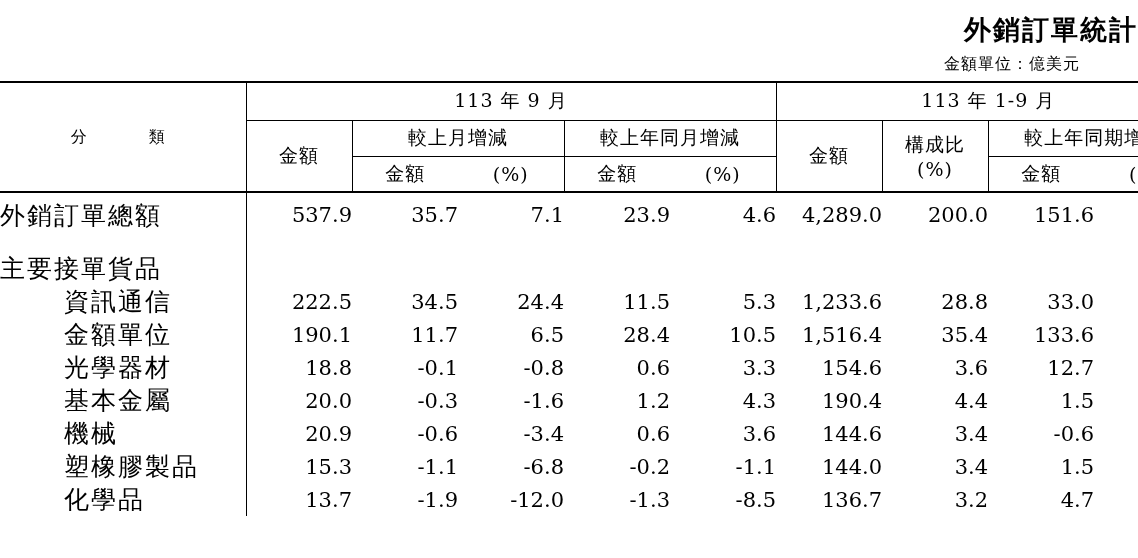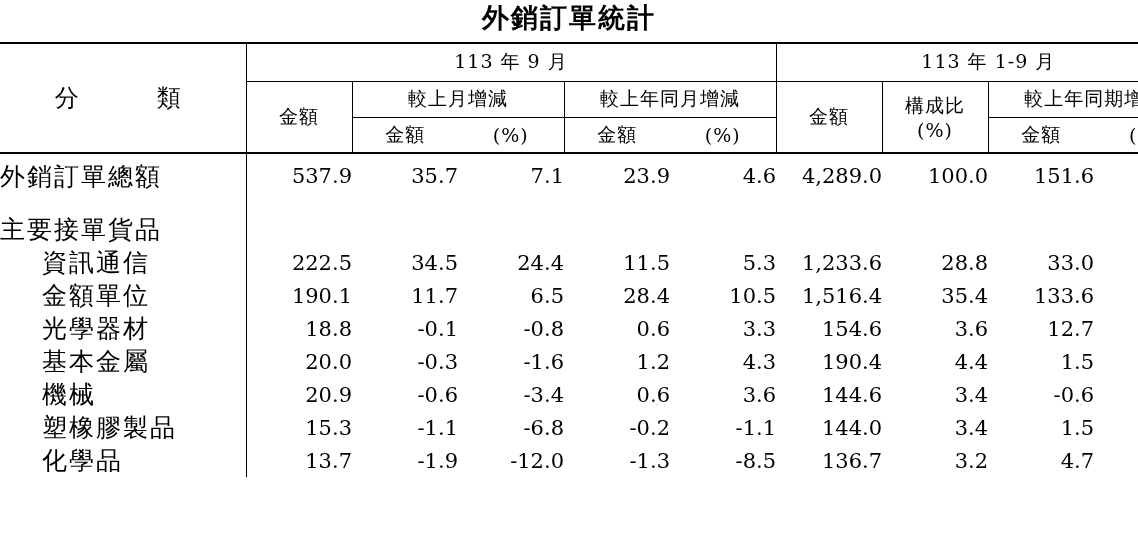--- a/index.html
+++ b/index.html
@@ -14,24 +14,25 @@
     color: #000000;
     overflow: hidden;
   }
   .page {
     position: relative;
     width: 1138px;
     height: 558px;
     box-sizing: border-box;
   }
   .title {
-    text-align: center;
+    text-align: right;
     font-size: 27px;
     font-weight: bold;
     letter-spacing: 2px;
+    padding-top: 12px;
     padding-bottom: 6px;
     font-family: Liberation Serif, serif;
   }
   .unit-note {
     text-align: right;
     font-size: 16px;
     padding-right: 58px;
     padding-bottom: 6px;
     letter-spacing: 1px;
   }
@@ -56,21 +57,21 @@
     font-weight: bold;
     letter-spacing: 1px;
     font-family: "DejaVu Serif", "Liberation Serif", serif;
   }
   .vline-r { border-right: 1.6px solid #000; margin-left: 28px; }
   .hline-b { border-bottom: 1.6px solid #000; }
   .thick-b { border-bottom: 2.5px solid #000; }
 
   .cat-head {
     text-align: center;
-    font-size: 24px;
+    font-size: 16px;
     font-weight: bold;
     letter-spacing: 10px;
     padding-left: 12px;
   }
   .grp-head {
     height: 38px;
   }
   .sub-head {
     height: 36px;
   }
@@ -84,36 +85,37 @@
     font-family: "DejaVu Serif", "Liberation Serif", serif;
   }
   td.rowlabel {
     font-size: 25px;
     font-weight: bold;
     letter-spacing: 2px;
     padding-left: 18px;
     white-space: nowrap;
   }
   td.rowlabel.indent {
-    padding-left: 42px;
+    padding-left: 64px;
   }
   tr.data-row td { height: 31px; }
   tr.total-row td { height: 44px; }
   tr.spacer-row td { height: 14px; }
   tr.group-row td { height: 34px; }
   .col-c1 { width: 246px; }
   .col-n  { width: 106px; }
 </style>
 </head>
 <body>
 
 <div class="page">
 
   <div class="title">外銷訂單統計</div>
 
+  <div class="unit-note">金額單位：億美元</div>
 
   <table class="stat">
     <colgroup>
       <col class="col-c1">
       <col class="col-n">
         <col class="col-n">
         <col class="col-n">
         <col class="col-n">
         <col class="col-n">
       <col class="col-n">
@@ -151,21 +153,21 @@
       </tr>
 
       <tr class="total-row">
         <td class="rowlabel vline-r">外銷訂單總額</td>
         <td class="num">537.9</td>
         <td class="num">35.7</td>
         <td class="num">7.1</td>
         <td class="num">23.9</td>
         <td class="num">4.6</td>
         <td class="num">4,289.0</td>
-        <td class="num">100.0</td>
+        <td class="num">200.0</td>
         <td class="num">151.6</td>
         <td class="num">3.7</td>
       </tr>
 
       <tr class="spacer-row">
         <td class="vline-r"></td>
         <td colspan="9"></td>
       </tr>
 
       <tr class="group-row">

